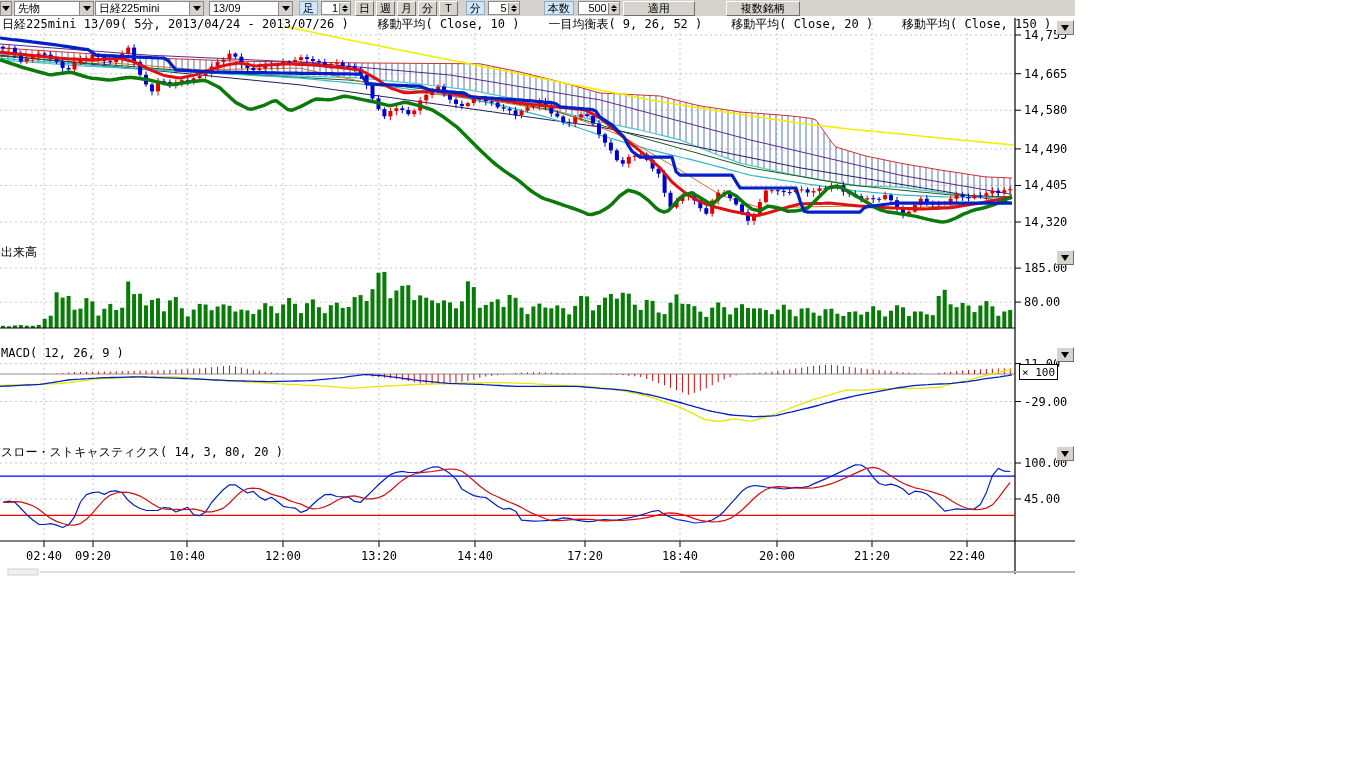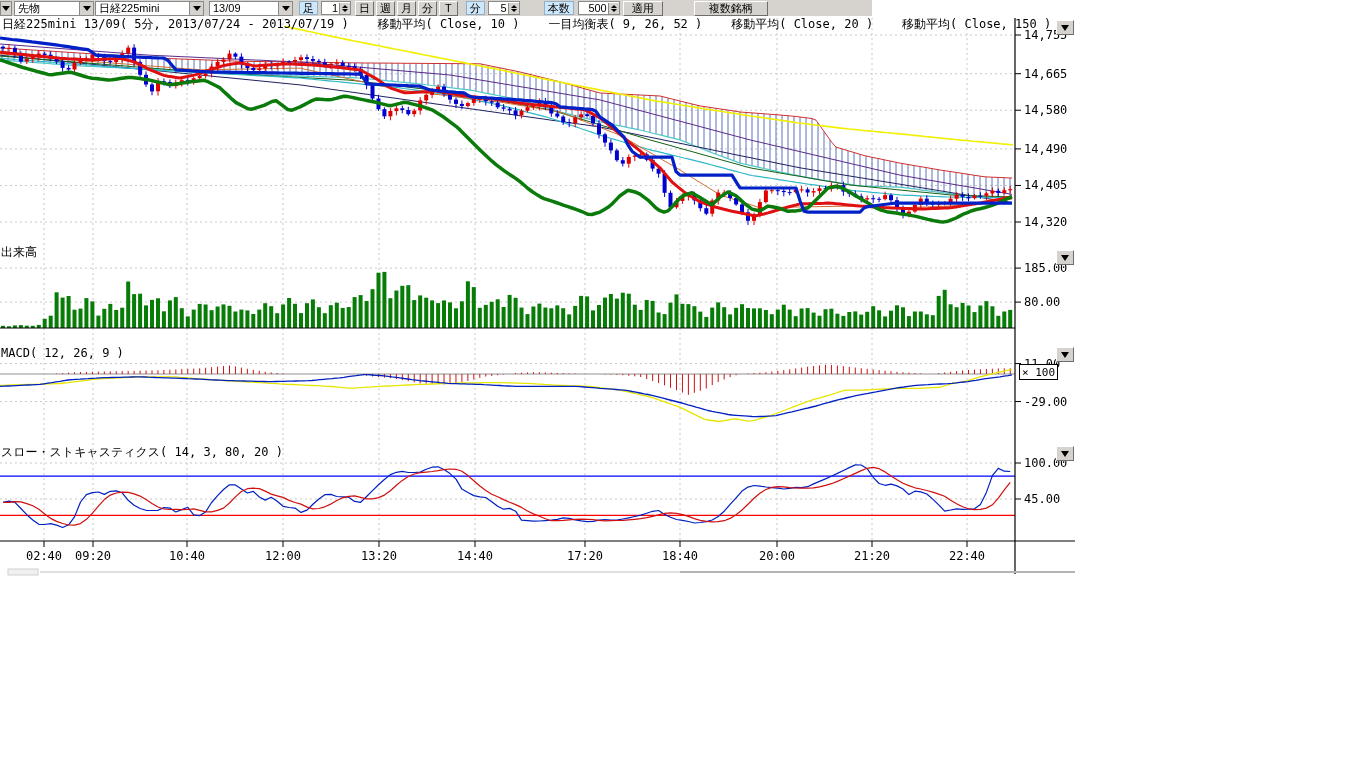--- a/index.html
+++ b/index.html
@@ -1,19 +1,19 @@
 <!DOCTYPE html>
 <html><head>
 <meta charset="utf-8">
 <style>
   html,body{margin:0;padding:0;background:#ffffff;width:1366px;height:768px;overflow:hidden;
     font-family:"Liberation Sans",sans-serif;}
   #app{position:relative;width:1366px;height:768px;background:#fff;}
   
-  #toolbar{position:absolute;left:0;top:0;width:872px;height:16px;background:#d6d3ce;
+  #toolbar{position:absolute;left:0;top:0;width:1075px;height:16px;background:#d6d3ce;
     border-bottom:1px solid #f97316;display:flex;align-items:center;font-size:11px;color:#000;}
   .combo{background:#fff;border:1px solid #8a8a8a;height:13px;display:flex;align-items:stretch;}
   .combo .val{flex:1;padding:0 3px;line-height:12px;white-space:nowrap;overflow:hidden;}
   .cmbarrow{width:13px;background:#d6d3ce;border-left:1px solid #8a8a8a;display:flex;align-items:center;justify-content:center;}
   .tri-dn{width:0;height:0;border-left:4px solid transparent;border-right:4px solid transparent;border-top:5px solid #000;}
   .tbtn{background:#d6d3ce;border-top:1px solid #fff;border-left:1px solid #fff;
     border-right:1px solid #6e6e6e;border-bottom:1px solid #6e6e6e;height:13px;line-height:12px;
     padding:0 3px;white-space:nowrap;}
   .tblue{background:#cfe7fa;border:1px solid #8fb0c8;height:12px;line-height:12px;padding:0 3px;white-space:nowrap;}
   .spin{background:#fff;border:1px solid #8a8a8a;height:12px;display:flex;align-items:center;justify-content:flex-end;}
@@ -85,21 +85,21 @@
         </span>
     </span>
     <span class="tblue" style="margin-left:24px">本数</span>
     <span class="spin" style="margin-left:4px;width:40px">
       <span class="num">500</span>
       <span class="spinbtn">
           <i class="up"></i>
           <i class="dn"></i>
         </span>
     </span>
-    <span class="tbtn" style="margin-left:3px;padding:0 8px">適用</span>
+    <span class="tbtn" style="margin-left:3px;padding:0 24px">適用</span>
     <span class="tbtn" style="margin-left:31px;padding:0 14px">複数銘柄</span>
   </div>
 
   <svg id="chart" width="1366" height="752" viewBox="0 0 1366 752">
       <rect x="0" y="0" width="1366" height="752" fill="#ffffff"></rect>
       <g>
         <line x1="44" y1="2" x2="44" y2="525" stroke="#c8c8c8" stroke-width="1" stroke-dasharray="2,3"></line>
         <line x1="93" y1="2" x2="93" y2="525" stroke="#c8c8c8" stroke-width="1" stroke-dasharray="2,3"></line>
         <line x1="187" y1="2" x2="187" y2="525" stroke="#c8c8c8" stroke-width="1" stroke-dasharray="2,3"></line>
         <line x1="283" y1="2" x2="283" y2="525" stroke="#c8c8c8" stroke-width="1" stroke-dasharray="2,3"></line>
@@ -875,21 +875,21 @@
         <line x1="1015" y1="482.9975" x2="1021" y2="482.9975" stroke="#000" stroke-width="1"></line>
         <text x="1024" y="486.9975" font-size="12" fill="#000" text-anchor="start">45.00</text>
       </g>
       <g>
         <rect x="8" y="553" width="30" height="6" fill="#f0f0f0" stroke="#d0d0d0" stroke-width="1"></rect>
         <line x1="40" y1="556" x2="680" y2="556" stroke="#e0e0e0" stroke-width="2"></line>
         <line x1="680" y1="556" x2="1075" y2="556" stroke="#b4b4b4" stroke-width="2"></line>
       </g>
     </svg>
 
-  <div class="ovl" style="left:2px;top:18px">日経225mini 13/09( 5分, 2013/07/24 - 2013/07/19 )    移動平均( Close, 10 )    一目均衡表( 9, 26, 52 )    移動平均( Close, 20 )    移動平均( Close, 150 )</div>
+  <div class="ovl" style="left:2px;top:18px">日経225mini 13/09( 5分, 2013/04/24 - 2013/07/26 )    移動平均( Close, 10 )    一目均衡表( 9, 26, 52 )    移動平均( Close, 20 )    移動平均( Close, 150 )</div>
   <div class="ovl" style="left:1px;top:246px">出来高</div>
   <div class="ovl" style="left:1px;top:347px">MACD( 12, 26, 9 )</div>
   <div class="ovl" style="left:1px;top:446px">スロー・ストキャスティクス( 14, 3, 80, 20 )</div>
   <div class="multbox">× 100</div>
 
   <div class="panebtn" style="left:1056px;top:20px">
       <span class="tri"></span>
     </div>
   <div class="panebtn" style="left:1056px;top:250px">
       <span class="tri"></span>

